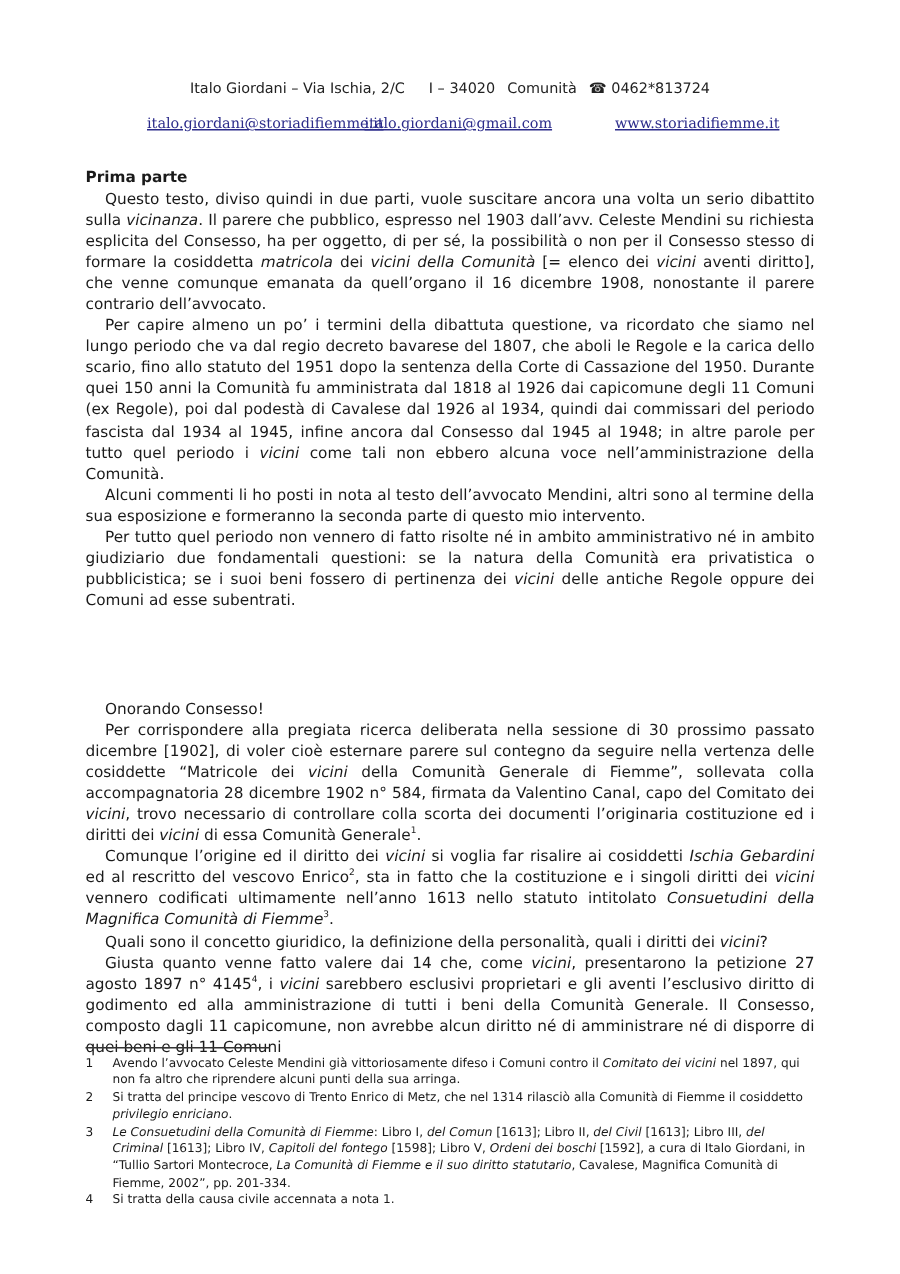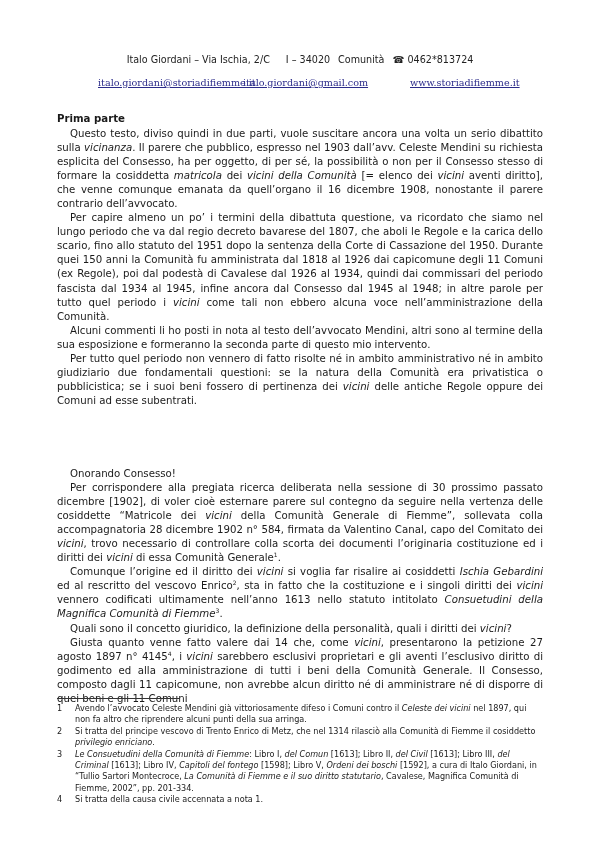--- a/index.html
+++ b/index.html
@@ -60,18 +60,18 @@
   <div class="body part2" id="part2">
     <p class="ind">Onorando Consesso!</p>
   <p class="ind">Per corrispondere alla pregiata ricerca deliberata nella sessione di 30 prossimo passato dicembre [1902], di voler cioè esternare parere sul contegno da seguire nella vertenza delle cosiddette “Matricole dei <i>vicini</i> della Comunità Generale di Fiemme”, sollevata colla accompagnatoria 28 dicembre 1902 n° 584, firmata da Valentino Canal, capo del Comitato dei <i>vicini</i>, trovo necessario di controllare colla scorta dei documenti l’originaria costituzione ed i diritti dei <i>vicini</i> di essa Comunità Generale<sup>1</sup>.</p>
       <p class="ind">Comunque l’origine ed il diritto dei <i>vicini</i> si voglia far risalire ai cosiddetti <i>Ischia Gebardini</i> ed al rescritto del vescovo Enrico<sup>2</sup>, sta in fatto che la costituzione e i singoli diritti dei <i>vicini</i> vennero codificati ultimamente nell’anno 1613 nello statuto intitolato <i>Consuetudini della Magnifica Comunità di Fiemme</i><sup>3</sup>.</p>
       <p class="ind">Quali sono il concetto giuridico, la definizione della personalità, quali i diritti dei <i>vicini</i>?</p>
       <p class="ind">Giusta quanto venne fatto valere dai 14 che, come <i>vicini</i>, presentarono la petizione 27 agosto 1897 n° 4145<sup>4</sup>, i <i>vicini</i> sarebbero esclusivi proprietari e gli aventi l’esclusivo diritto di godimento ed alla amministrazione di tutti i beni della Comunità Generale. Il Consesso, composto dagli 11 capicomune, non avrebbe alcun diritto né di amministrare né di disporre di quei beni e gli 11 Comuni</p>
     </div>
 
   <div class="rule"></div>
   <div class="notes" id="notes">
-      <p class="note"><span class="num">1</span>Avendo l’avvocato Celeste Mendini già vittoriosamente difeso i Comuni contro il <i>Celeste dei vicini</i> nel 1897, qui non fa altro che riprendere alcuni punti della sua arringa.</p>
+      <p class="note"><span class="num">1</span>Avendo l’avvocato Celeste Mendini già vittoriosamente difeso i Comuni contro il <i>Comitato dei vicini</i> nel 1897, qui non fa altro che riprendere alcuni punti della sua arringa.</p>
       <p class="note"><span class="num">2</span>Si tratta del principe vescovo di Trento Enrico di Metz, che nel 1314 rilasciò alla Comunità di Fiemme il cosiddetto <i>privilegio enriciano</i>.</p>
       <p class="note"><span class="num">3</span><i>Le Consuetudini della Comunità di Fiemme</i>: Libro I, <i>del Comun</i> [1613]; Libro II, <i>del Civil</i> [1613]; Libro III, <i>del Criminal</i> [1613]; Libro IV, <i>Capitoli del fontego</i> [1598]; Libro V, <i>Ordeni dei boschi</i> [1592], a cura di Italo Giordani, in “Tullio Sartori Montecroce, <i>La Comunità di Fiemme e il suo diritto statutario</i>, Cavalese, Magnifica Comunità di Fiemme, 2002”, pp. 201-334.</p>
       <p class="note"><span class="num">4</span>Si tratta della causa civile accennata a nota 1.</p>
     </div>
 </div>
 
 </body></html>

